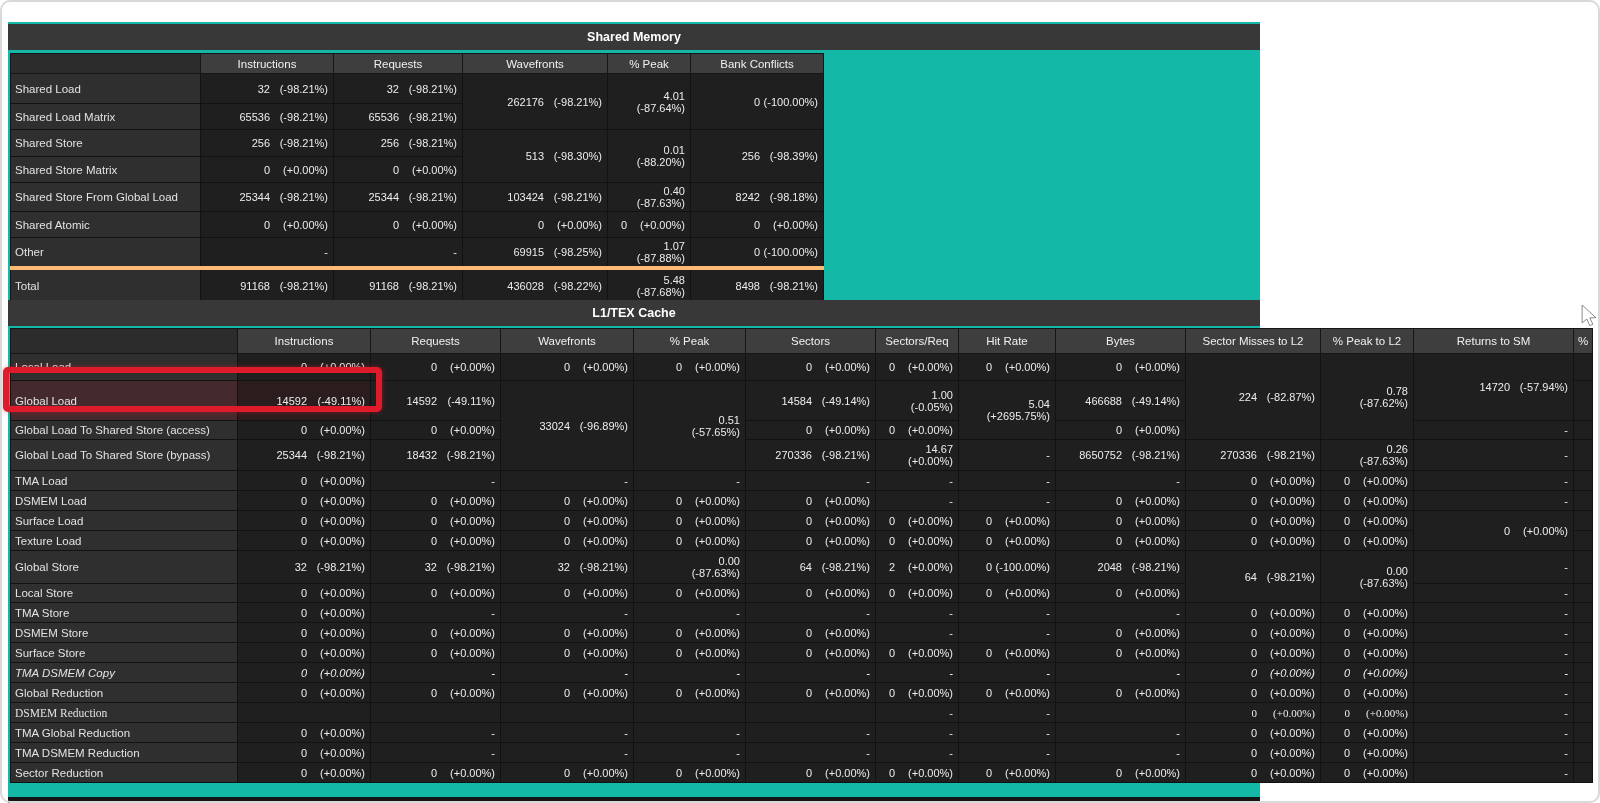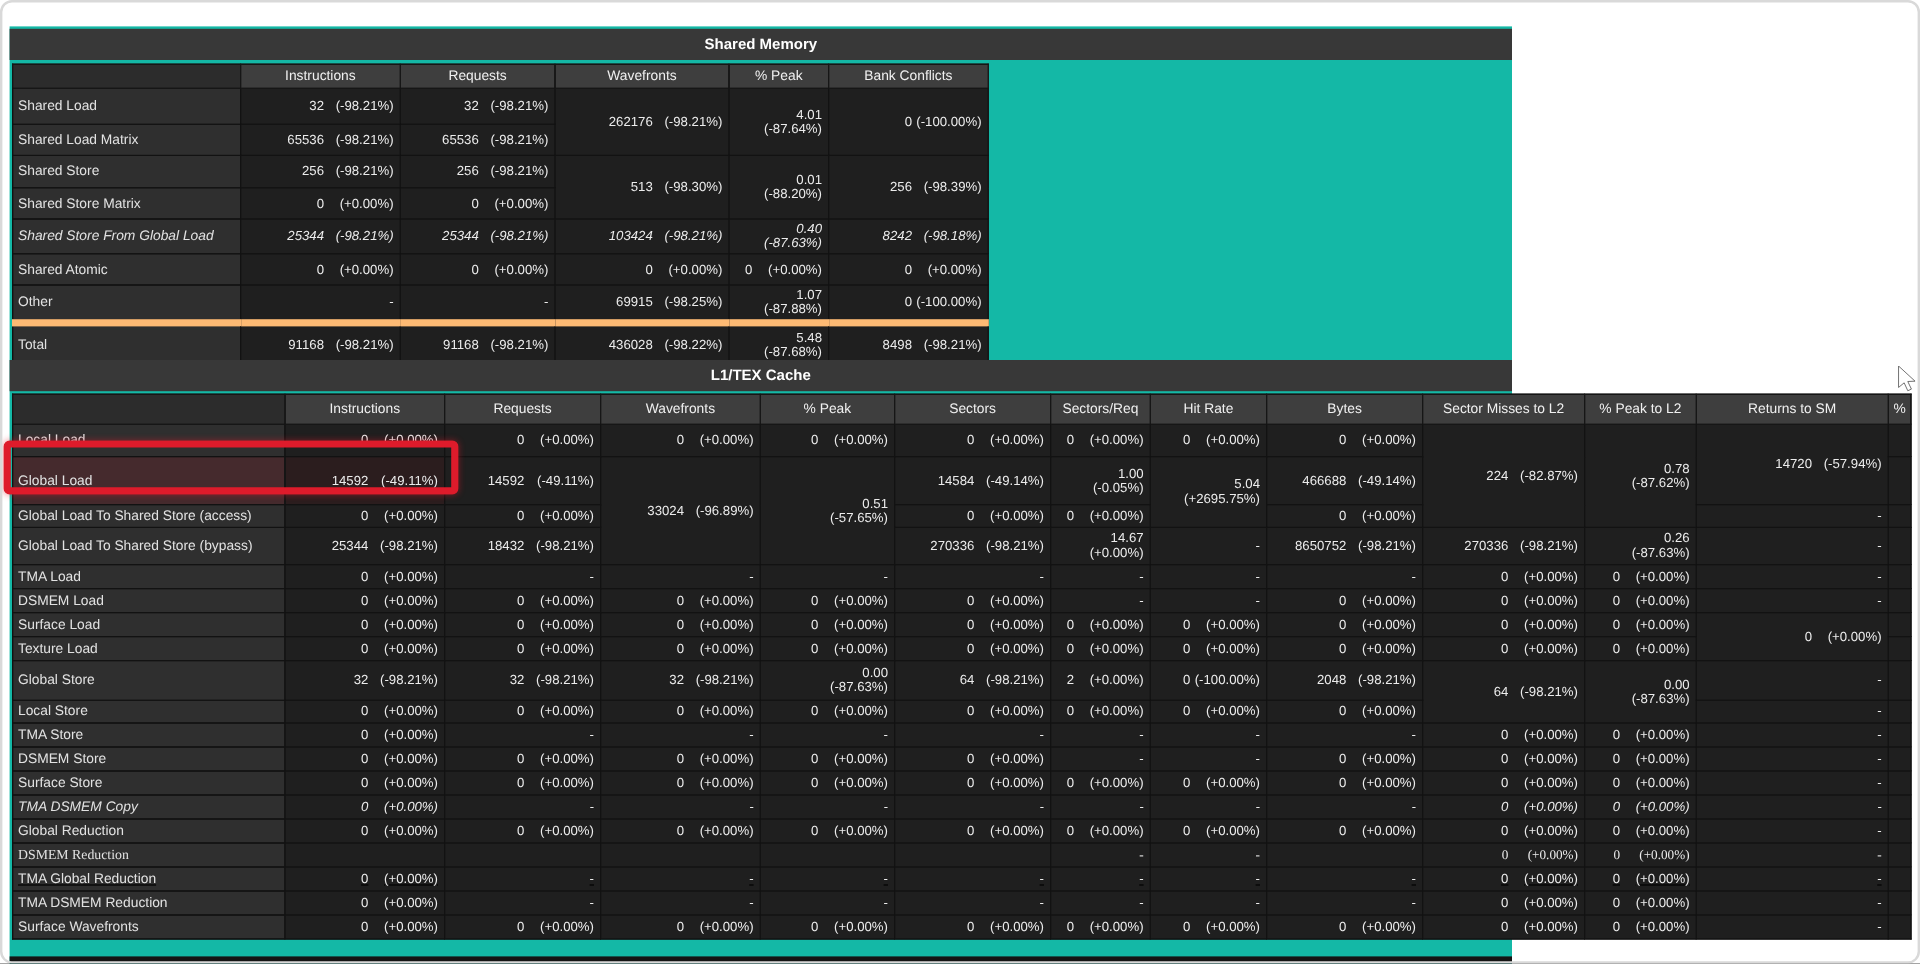--- a/index.html
+++ b/index.html
@@ -19,21 +19,21 @@
   th.lblh{background:#2c2c2c}
   td{border:1px solid #121212;font-size:11px;color:#ececec;padding:0 5px 0 3px;vertical-align:middle;
      overflow:hidden;white-space:nowrap}
   td.lbl{background:#2f2f2f;text-align:left;padding-left:4px;font-size:11.5px;color:#e2e2e2}
   td.val{background:#1f1f1f;text-align:right}
   .v{display:flex;justify-content:flex-end;align-items:center}
   .num{text-align:right}
   .pct{min-width:56px;margin-left:2px;text-align:right}
   .v2{text-align:right;line-height:12px;padding:2px 0}
   .plain{display:block;text-align:right}
-  tr.total td{border-top:6px solid #fdba74}
+  tr.total td{border-top:4px solid #fdba74}
   td.lbl.hlbg{background:#452a2d}
   td.val.hlbg{background:#2b1d1e}
   .red-highlight{position:absolute;left:3px;top:367px;width:379px;height:45px;
      border:6px solid #de1b2b;border-radius:5px;box-sizing:border-box;z-index:20;pointer-events:none;
      box-shadow:0 0 5px rgba(222,27,43,0.45)}
   .bottom-strip{position:absolute;left:0;top:775px;width:100%;height:16px;background:#141414}
   .cursor{position:absolute;left:1580px;top:305px;z-index:60;pointer-events:none}
 </style>
 </head>
 <body>
@@ -151,21 +151,21 @@
               <span class="pct">(+0.00%)</span>
             </div>
           </td>
           <td class="val">
             <div class="v">
               <span class="num">0</span>
               <span class="pct">(+0.00%)</span>
             </div>
           </td>
         </tr>
-        <tr style="height: 27px; font-style: italic;">
+        <tr style="height: 27px;">
           <td class="lbl">Shared Store From Global Load</td>
           <td class="val">
             <div class="v">
               <span class="num">25344</span>
               <span class="pct">(-98.21%)</span>
             </div>
           </td>
           <td class="val">
             <div class="v">
               <span class="num">25344</span>
@@ -1253,21 +1253,21 @@
               <span class="pct">(+0.00%)</span>
             </div>
           </td>
           <td class="val">
             <span class="plain">-</span>
           </td>
           <td class="val">
             <span class="plain"></span>
           </td>
         </tr>
-        <tr style="height: 20px; text-decoration: underline;">
+        <tr style="height: 20px;">
           <td class="lbl">TMA Global Reduction</td>
           <td class="val">
             <div class="v">
               <span class="num">0</span>
               <span class="pct">(+0.00%)</span>
             </div>
           </td>
           <td class="val">
             <span class="plain">-</span>
           </td>
@@ -1350,21 +1350,21 @@
             </div>
           </td>
           <td class="val">
             <span class="plain">-</span>
           </td>
           <td class="val">
             <span class="plain"></span>
           </td>
         </tr>
         <tr style="height: 20px;">
-          <td class="lbl">Surface Wavefronts</td>
+          <td class="lbl">Sector Reduction</td>
           <td class="val">
             <div class="v">
               <span class="num">0</span>
               <span class="pct">(+0.00%)</span>
             </div>
           </td>
           <td class="val">
             <div class="v">
               <span class="num">0</span>
               <span class="pct">(+0.00%)</span>

